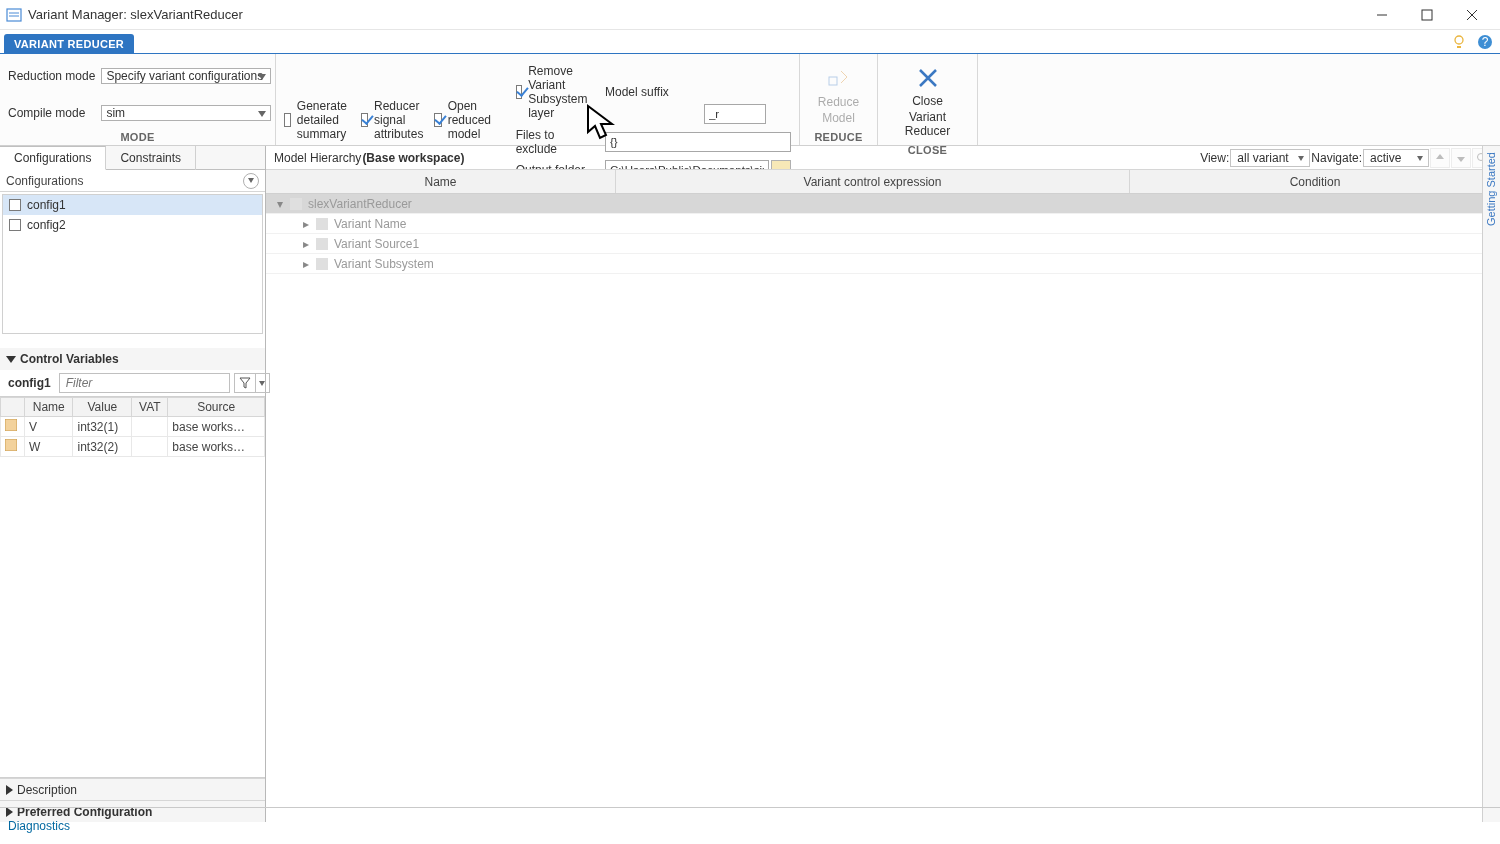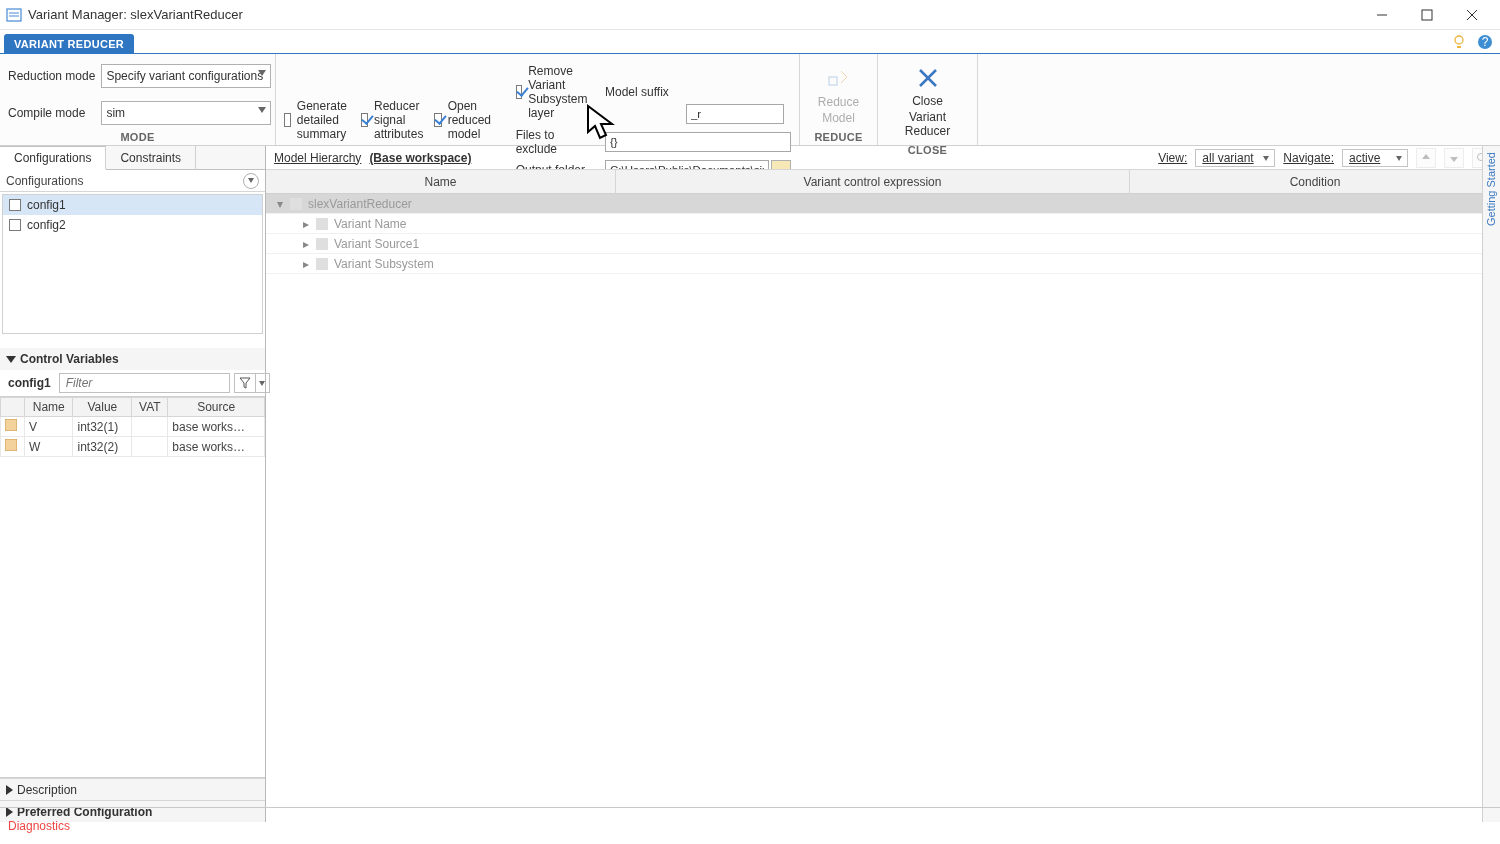--- a/index.html
+++ b/index.html
@@ -16,21 +16,21 @@
 .tabstrip .spacer { flex:1; }
 .tabstrip .help-ic { width:22px; height:22px; display:flex; align-items:center; justify-content:center; margin-right:4px; }
 
 .ribbon { height: 92px; background:#fcfcfc; border-bottom:1px solid #d0d0d0; display:flex; }
 .ribbon .group { border-right:1px solid #d8d8d8; padding:6px 8px 2px; display:flex; flex-direction:column; }
 .ribbon .group-body { flex:1; display:flex; gap:8px; }
 .ribbon .group-label { text-align:center; font-size:11px; color:#666; margin-top:2px; letter-spacing:0.3px;font-weight:bold; }
 
 .mode-grid { display:grid; grid-template-columns:auto 1fr; row-gap:6px; column-gap:6px; align-items:center; }
 .mode-grid label { font-size:12px; color:#333; white-space:nowrap; }
-.select { width:170px; height:24px; border:1px solid #b0b0b0; background:#fff; padding:0 4px; position:relative; display:flex; align-items:center; }
+.select { width:170px; height:16px; border:1px solid #b0b0b0; background:#fff; padding:0 4px; position:relative; display:flex; align-items:center; }
 .select .caret { position:absolute; right:4px; top:5px; width:0; height:0; border-left:4px solid transparent; border-right:4px solid transparent; border-top:6px solid #666; }
 
 .options-col { display:flex; flex-direction:row; gap:4px; }
 .chk-row { display:flex; align-items:center; gap:6px; }
 .chk-box { width:14px; height:14px; border:1px solid #7a7a7a; background:#fff; position:relative; }
 .chk-box.checked::after { content:""; position:absolute; left:2px; top:-1px; width:5px; height:9px; border:2px solid #3980d4; border-top:none; border-left:none; transform:rotate(40deg); }
 
 .opt-right { display:grid; grid-template-columns:auto auto auto; row-gap:4px; column-gap:10px; align-items:center; }
 .txt-input { height:20px; border:1px solid #a7a7a7; background:#fff; padding:0 4px; font-size:11.5px; color:#333; }
 .browse-btn { width:20px; height:20px; border:1px solid #b0b0b0; background:#f7e8b7; }
@@ -71,21 +71,21 @@
 .cell-ic { width:12px; height:12px; display:inline-block; margin-right:3px; }
 
 .collapsible { height:22px; display:flex; align-items:center; padding:0 6px; background:#f5f5f5; border-top:1px solid #d6d6d6; }
 .collapsible .ctr { margin-right:4px; width:0; height:0; border-top:5px solid transparent; border-bottom:5px solid transparent; border-left:7px solid #333; }
 .collapsible .lbl.bold { font-weight:700; }
 
 .right-pane { flex:1; display:flex; flex-direction:column; position:relative; }
 .mid-tabs { height:24px; display:flex; border-bottom:1px solid #c6c6c6; background:#f7f7f7; }
 .mid-tab { padding:0 14px; display:flex; align-items:center; font-size:12px; color:#444; border-right:1px solid #d6d6d6; }
 .mid-tab.active { background:#fff; color:#3b78c2; border-top:2px solid #fff; margin-top:-1px; }
-.hierarchy-bar { height:24px; display:flex; align-items:center; padding:0 8px; border-bottom:1px solid #d6d6d6; gap:8px; color:#333;text-decoration:underline; }
+.hierarchy-bar { height:24px; display:flex; align-items:center; padding:0 8px; border-bottom:1px solid #d6d6d6; gap:1px; color:#333; }
 .hierarchy-bar .bw { font-weight:700;text-align:center; }
 .hierarchy-bar .sp { flex:1; }
 .dd { height:18px; border:1px solid #c4c4c4; background:#fff; padding:0 20px 0 6px; font-size:11.5px; position:relative; display:inline-flex; align-items:center; }
 .dd::after { content:""; position:absolute; right:5px; top:6px; width:0; height:0; border-left:3px solid transparent; border-right:3px solid transparent; border-top:5px solid #666; }
 .icon-btn { width:20px; height:20px; border:1px solid #e0e0e0; background:#fafafa; display:flex; align-items:center; justify-content:center; opacity:0.55; }
 
 .hdr-row { display:flex; height:24px; border-bottom:1px solid #d0d0d0; background:#f2f2f2; }
 .hdr-row .col { display:flex; align-items:center; justify-content:center; border-right:1px solid #d6d6d6; font-size:12px; color:#444; }
 .col-name { width:350px; }
 .col-expr { flex:1; }
@@ -98,21 +98,21 @@
 .tree-row .c-cond { width:370px; border-left:1px solid #eee; }
 .tree-row.hdr-sel { background:#d7d7d7; }
 .tree-row .n-text { color:#9a9a9a; }
 .expander { width:12px; text-align:center; color:#888; margin-right:4px; font-size:12px;}
 .indent { display:inline-block; }
 .sim-ic { width:12px; height:12px; background:#dfdfdf; margin-right:6px; }
 
 .right-strip { position:absolute; right:0; top:0; width:18px; height:100%; border-left:1px solid #d0d0d0; background:#f6f6f6; }
 .right-strip .vlabel { writing-mode:vertical-rl; transform:rotate(180deg); font-size:11px; color:#3b78c2; padding:6px 2px; cursor:default; }
 
-.statusbar { position:absolute; bottom:0; left:0; right:0; height:37px; border-top:1px solid #c9c9c9; display:flex; align-items:center; padding:12px 8px; font-size:12px; color:#ef4444; }
+.statusbar { position:absolute; bottom:0; left:0; right:0; height:37px; border-top:1px solid #c9c9c9; display:flex; align-items:center; padding:12px 8px; font-size:12px; color:#0369a1; }
 
 .cursor { position:absolute; pointer-events:none; z-index:9999; }
 </style>
 </head>
 <body>
 
 <div class="titlebar">
   <svg class="t-icon" viewBox="0 0 16 16">
       <rect x="1" y="2" width="14" height="12" fill="none" stroke="#4a8bd6" stroke-width="1.2"></rect>
       <path d="M3 6h10M3 9h10" stroke="#4a8bd6"></path>
@@ -186,21 +186,21 @@
             <div class="chk-box checked"></div>
             <span>Open reduced model</span>
           </div>
       </div>
       <div class="opt-right">
         <div class="chk-row" style="grid-column:1">
             <div class="chk-box checked"></div>
             <span>Remove Variant Subsystem layer</span>
           </div>
         <span style="grid-column:2">Model suffix</span>
-        <input class="txt-input" style="grid-column: 3; width: 98px; margin-top: 44px;" value="_r">
+        <input class="txt-input" style="grid-column: 3; width: 62px; margin-top: 44px;" value="_r">
         <span style="grid-column:1">Files to exclude</span>
         <input class="txt-input" style="grid-column: 2 / 4; justify-self: stretch;" value="{}">
         <span style="grid-column:1">Output folder</span>
         <div style="grid-column:2/4;display:flex;gap:2px">
           <input class="txt-input" style="flex: 1 1 0%;" value="C:\Users\Public\Documents\simulink_variants">
           <div class="browse-btn"></div>
         </div>
       </div>
     </div>
     <div class="group-label">OPTIONS</div>

